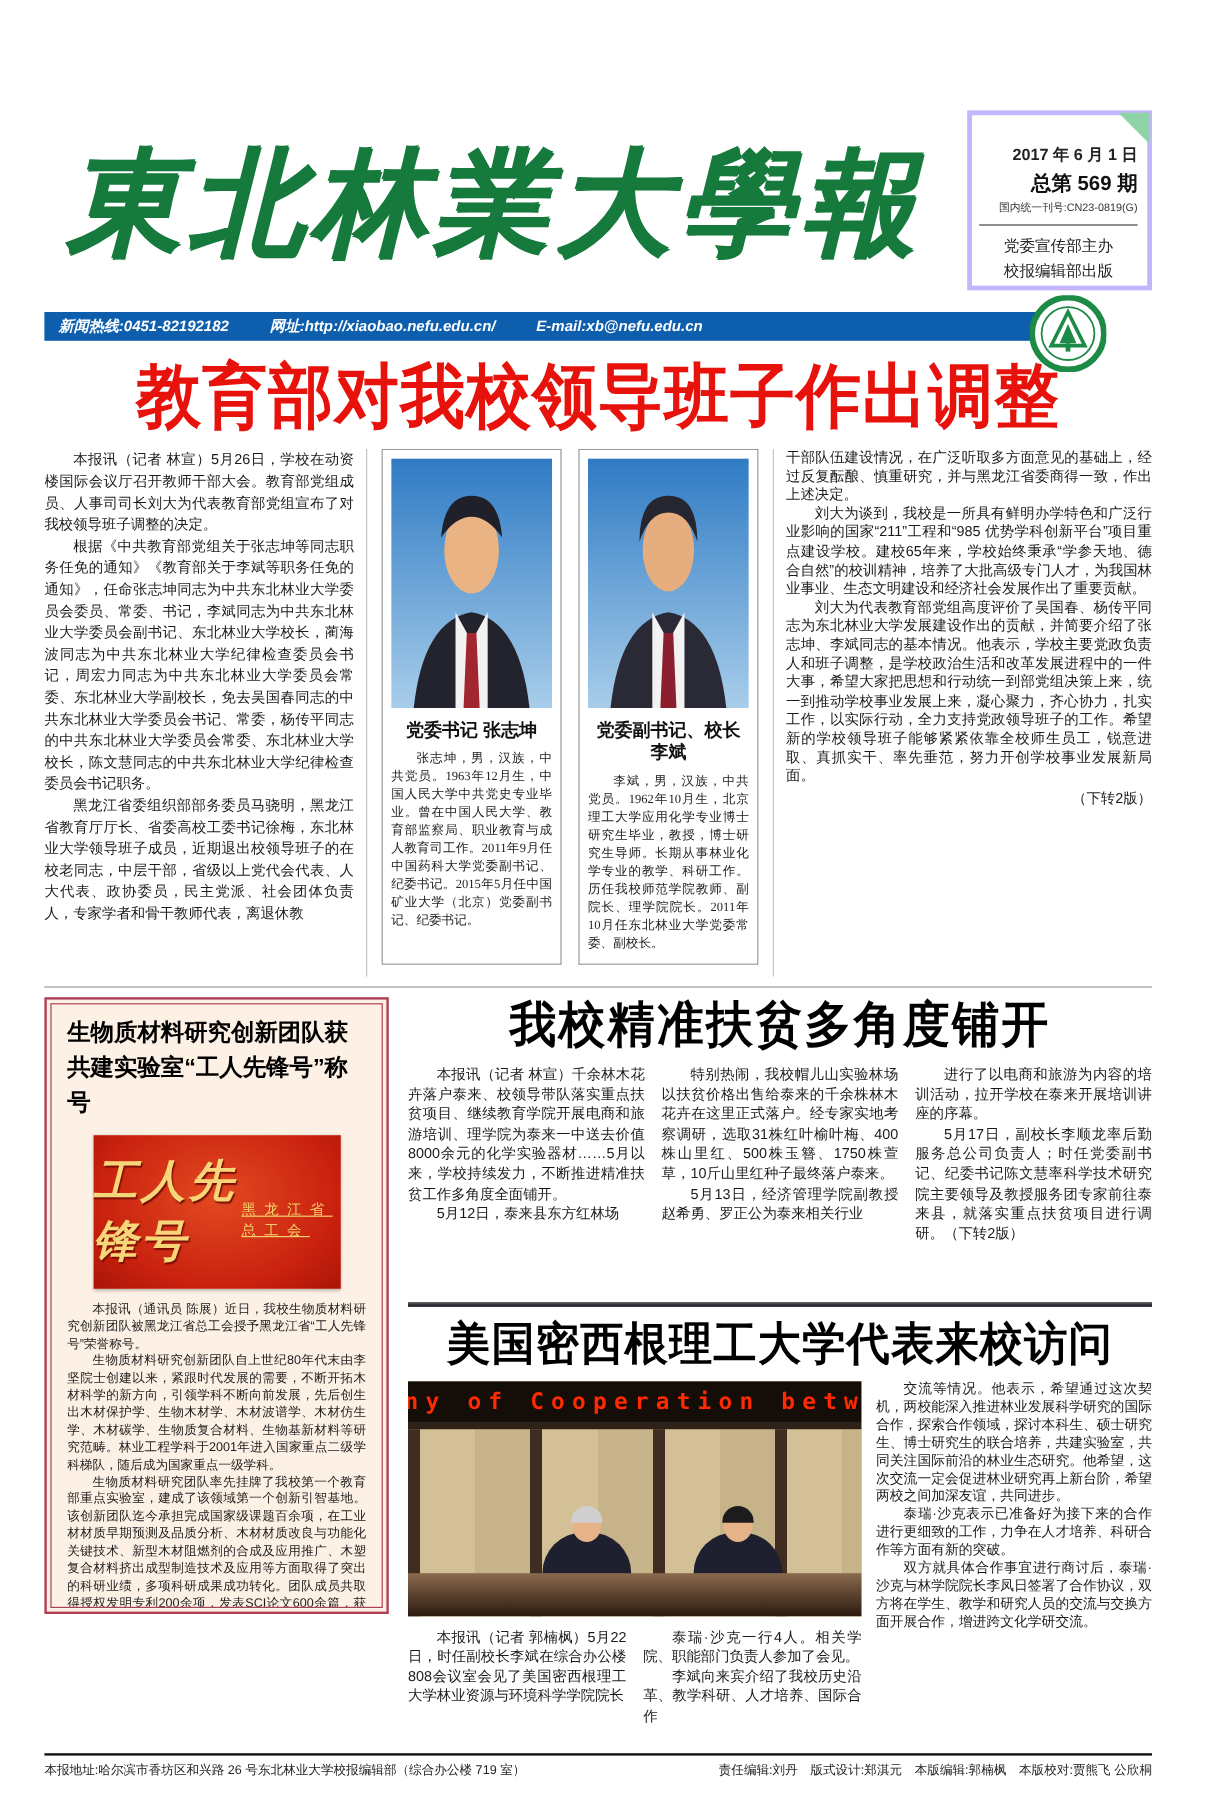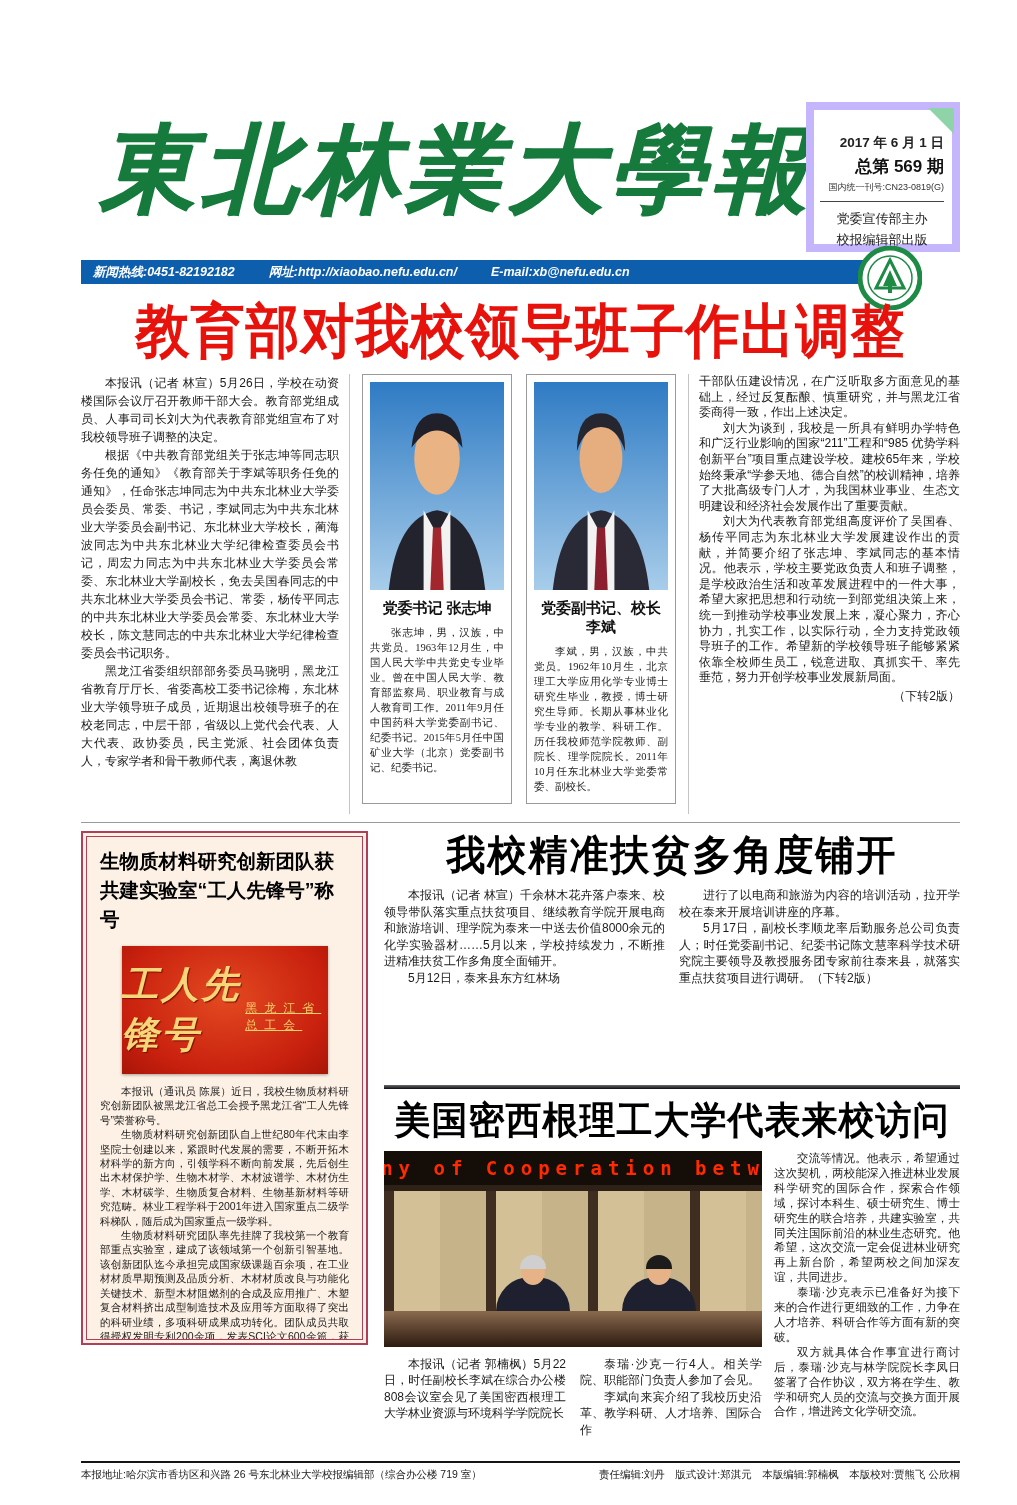--- a/index.html
+++ b/index.html
@@ -2,35 +2,35 @@
 <html lang="zh"><head>
 <meta charset="utf-8">
 <style>
   * { margin:0; padding:0; box-sizing:border-box; }
   html,body { background:#e8e8e8; }
   .page {
     position:relative; width:1017px; height:1505px; margin:0 auto;
     background:#ffffff; overflow:hidden;
     font-family:"Liberation Sans", sans-serif; color:#1a1a1a;
   }
-  .content { padding:88px 57px 0 65px;margin-left:16px; }
+  .content { padding:88px 57px 0 37px; }
 
   
   .header-wrap { position:relative; }
   .masthead { position:relative; height:168px; }
   .masthead-title {
     position:absolute; left:18px; top:2px;
     font-family:"Liberation Serif", serif; font-style:italic; font-weight:bold;
     font-size:96px; line-height:160px; letter-spacing:6px; color:#157a3c;
     text-shadow:1px 1px 0 #157a3c;
     white-space:nowrap;
   }
   .issue-box {
-    position:absolute; right:0; top:14px; width:154px; height:150px;
-    border:8px solid #c4b5fd; background:#fff; padding:24px 8px 0 6px;
+    position:absolute; right:0; top:4px; width:154px; height:150px;
+    border:4px solid #c4b5fd; background:#fff; padding:24px 8px 0 6px;
   }
   .issue-fold {
     position:absolute; top:-2px; right:-2px; width:0; height:0;
     border-top:26px solid #8fd4a8; border-left:26px solid transparent;
   }
   .issue-date { text-align:right; font-size:13.5px; font-weight:bold; color:#222; }
   .issue-no { text-align:right; font-size:17px; font-weight:bold; margin-top:3px; color:#111; }
   .issue-issn { text-align:right; font-size:9px; margin-top:3px; color:#333; }
   .issue-div { border-top:1px solid #444; margin:7px 0 6px; }
   .issue-org { text-align:center; font-size:13px; line-height:21px; color:#222; }
@@ -266,20 +266,24 @@
       </div>
 
       <div class="lower-right">
 
         <div>
           <div class="poverty-headline">我校精准扶贫多角度铺开</div>
           <div class="poverty-cols">
             <div class="poverty-col">
               <p class="pcp">本报讯（记者 林宣）千余林木花卉落户泰来、校领导带队落实重点扶贫项目、继续教育学院开展电商和旅游培训、理学院为泰来一中送去价值8000余元的化学实验器材……5月以来，学校持续发力，不断推进精准扶贫工作多角度全面铺开。</p>
               <p class="pcp">5月12日，泰来县东方红林场</p>
+            </div>
+            <div class="poverty-col">
+              <p class="pcp cont">特别热闹，我校帽儿山实验林场以扶贫价格出售给泰来的千余株林木花卉在这里正式落户。经专家实地考察调研，选取31株红叶榆叶梅、400株山里红、500株玉簪、1750株萱草，10斤山里红种子最终落户泰来。</p>
+              <p class="pcp">5月13日，经济管理学院副教授赵希勇、罗正公为泰来相关行业</p>
             </div>
             <div class="poverty-col">
               <p class="pcp cont">进行了以电商和旅游为内容的培训活动，拉开学校在泰来开展培训讲座的序幕。</p>
               <p class="pcp">5月17日，副校长李顺龙率后勤服务总公司负责人；时任党委副书记、纪委书记陈文慧率科学技术研究院主要领导及教授服务团专家前往泰来县，就落实重点扶贫项目进行调研。（下转2版）</p>
             </div>
           </div>
         </div>
 
         <div class="dark-divider"></div>
 

